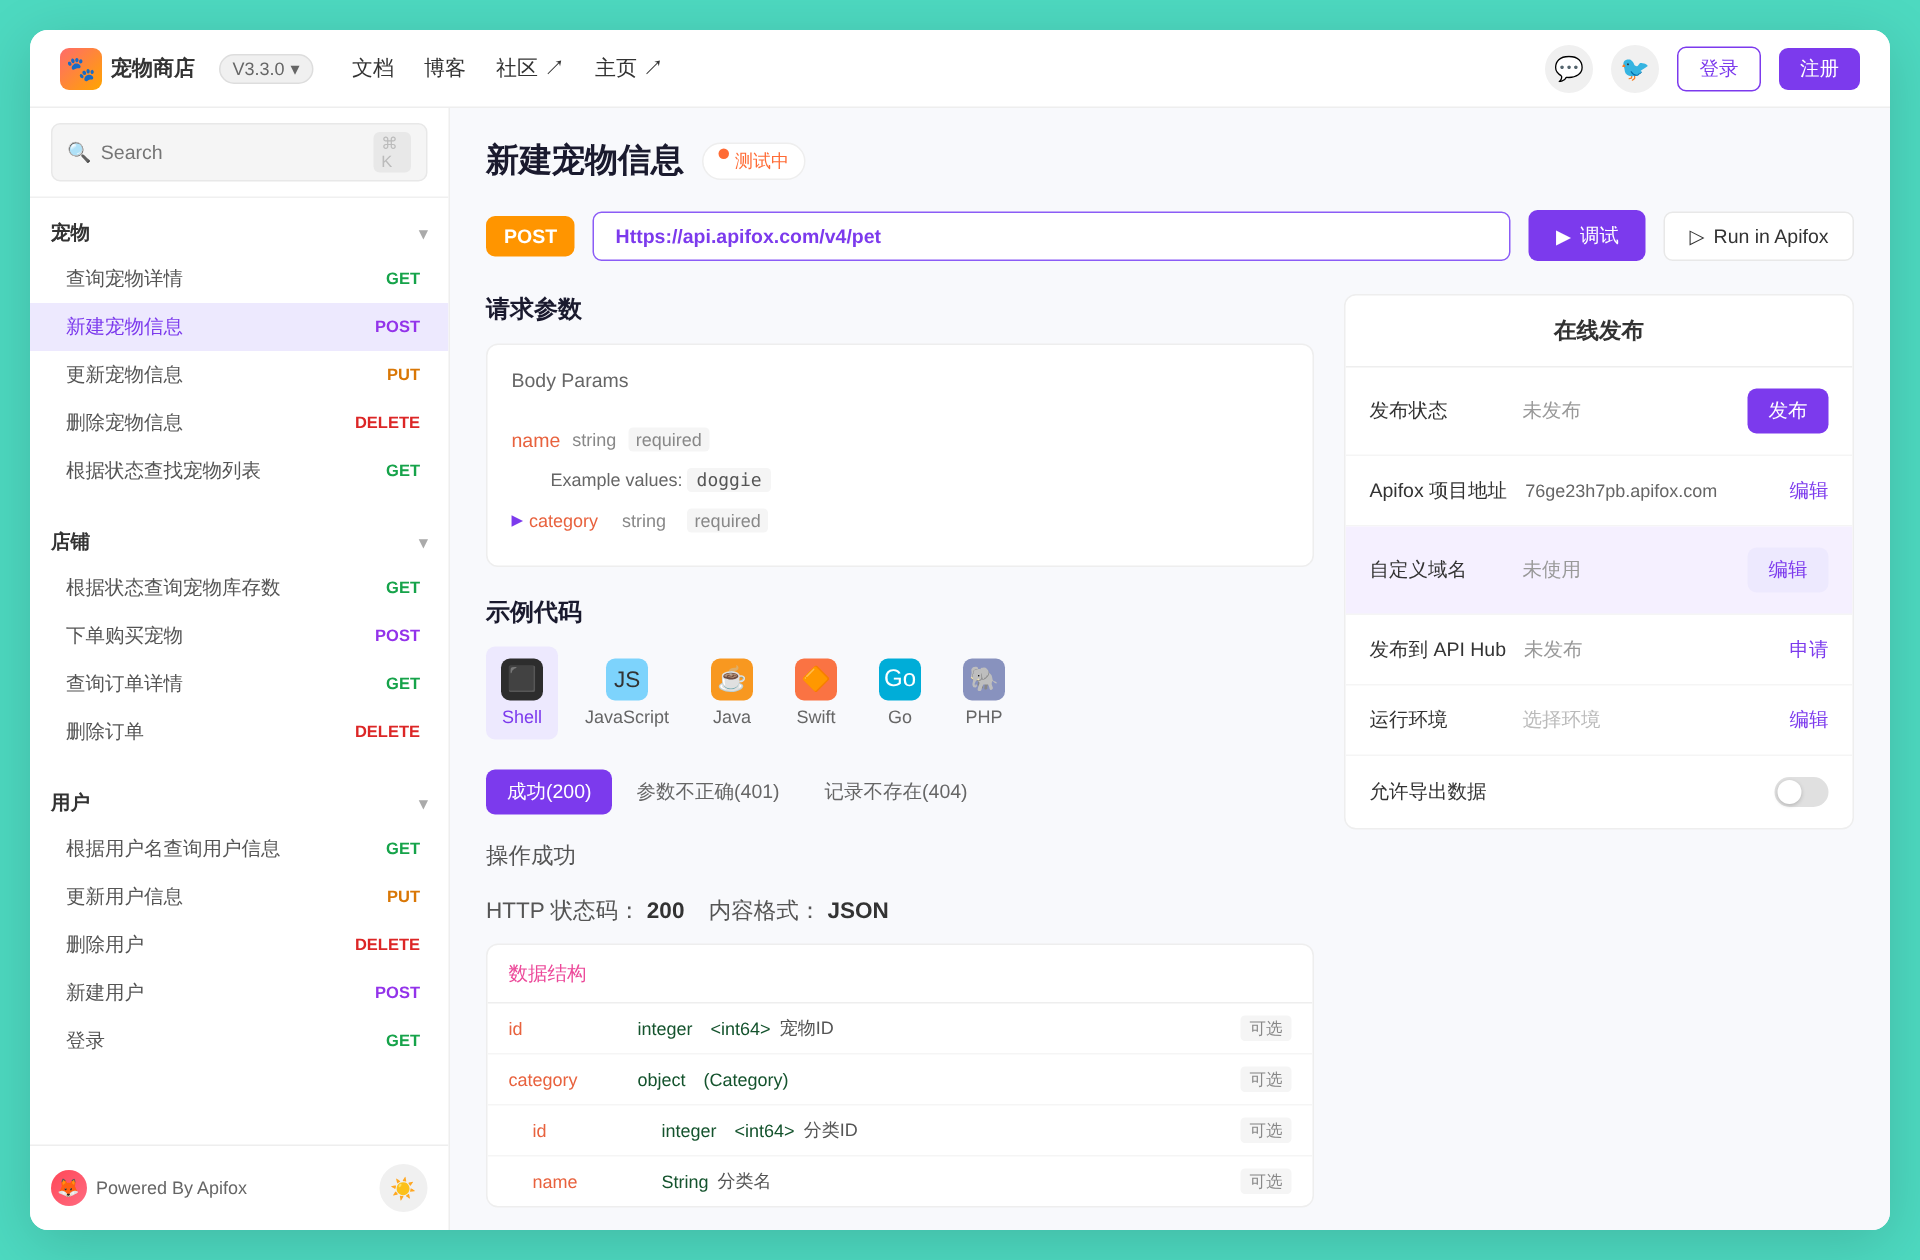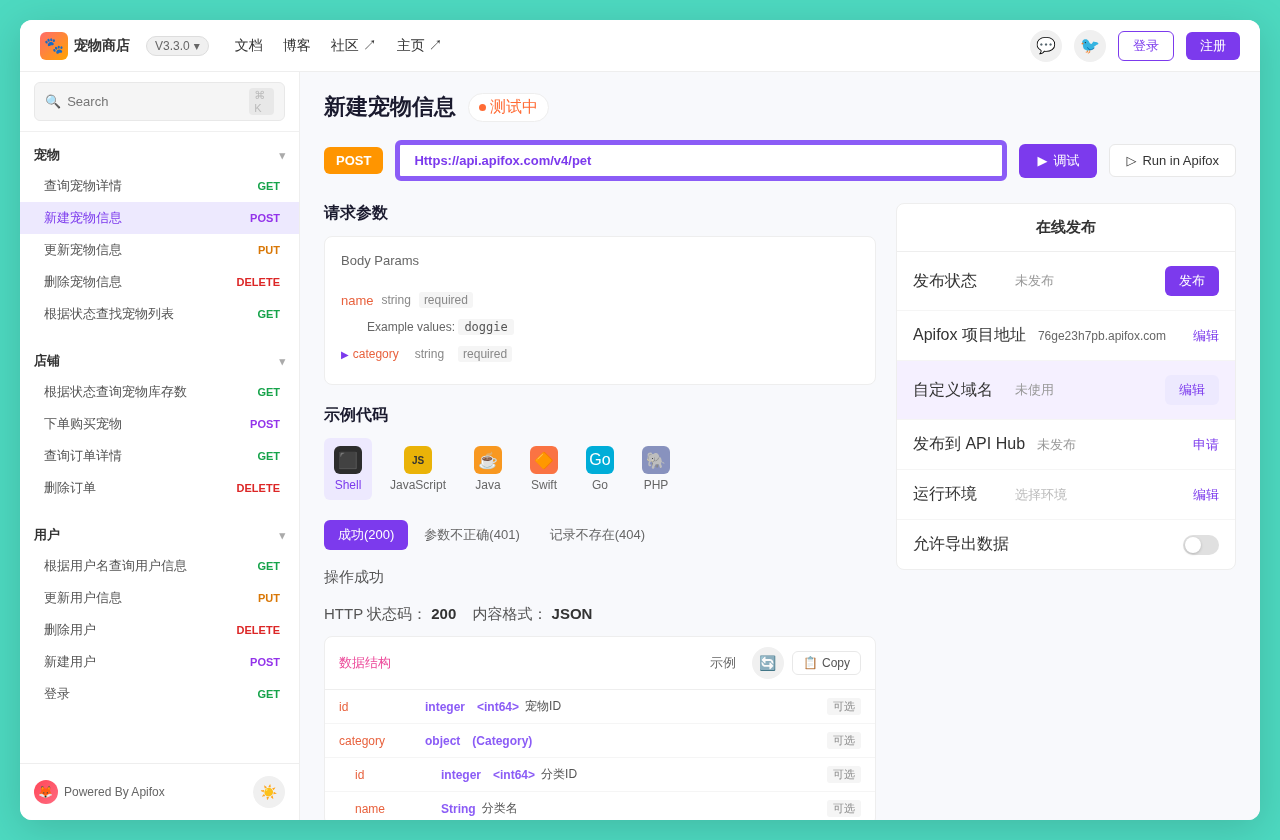--- a/index.html
+++ b/index.html
@@ -235,24 +235,24 @@
     .page-title {
       font-size: 22px;
       font-weight: 700;
       color: #1a1a2e;
     }
     .status-badge {
       background: white;
       border: 1px solid #eee;
       border-radius: 20px;
       padding: 3px 10px;
-      font-size: 16px;
+      font-size: 12px;
       color: #ff6b35;
       display: flex;
-      align-items: center;
+      align-items: flex-start;
       gap: 4px;
     }
     .status-dot {
       width: 7px;
       height: 7px;
       border-radius: 50%;
       background: #ff6b35;
     }
     .endpoint-bar {
       display: flex;
@@ -264,21 +264,21 @@
       background: #ff9500;
       color: white;
       font-weight: 700;
       font-size: 13px;
       padding: 6px 12px;
       border-radius: 6px;
     }
     .endpoint-url {
       flex: 1;
       background: white;
-      border: 5px solid #8b5cf6;
+      border: 1px solid #8b5cf6;
       border-radius: 6px;
       padding: 8px 14px;
       font-size: 13px;
       color: #333;
     }
     .endpoint-url span { color: #7c3aed; font-weight: 600; }
     .btn-debug {
       background: #7c3aed;
       color: white;
       border: none;
@@ -462,21 +462,21 @@
     }
     .data-row {
       display: flex;
       align-items: center;
       padding: 8px 14px;
       border-bottom: 1px solid #f5f5f5;
       font-size: 12px;
     }
     .data-row:last-child { border-bottom: none; }
     .data-field-name { color: #e8623e; font-weight: 500; min-width: 80px; }
-    .data-field-type { color: #8b5cf6; margin: 0 6px; font-weight: bold; }
+    .data-field-type { color: #14532d; margin: 0 6px; }
     .data-field-desc { color: #555; flex: 1; }
     .data-optional {
       background: #f5f5f5;
       border-radius: 3px;
       padding: 1px 6px;
       color: #888;
       font-size: 11px;
     }
     
     .publish-card {
@@ -496,21 +496,21 @@
     .publish-row {
       display: flex;
       align-items: center;
       padding: 14px 16px;
       border-bottom: 1px solid #f5f5f5;
       gap: 12px;
     }
     .publish-row:last-child { border-bottom: none; }
     .publish-row.highlighted { background: #f5f0ff; }
     .publish-label {
-      font-size: 16px;
+      font-size: 13px;
       color: #333;
       font-weight: 500;
       min-width: 90px;
     }
     .publish-value {
       font-size: 13px;
       color: #999;
       flex: 1;
     }
     .publish-value.url { color: #666; font-size: 12px; }
@@ -752,21 +752,21 @@
           </div>
 
           <div class="code-section">
             <div class="section-title">示例代码</div>
             <div class="code-tabs">
               <div class="code-tab active">
                 <div class="code-tab-icon" style="background:#2d2d2d;color:#ccc;">⬛</div>
                 <span>Shell</span>
               </div>
               <div class="code-tab">
-                <div class="code-tab-icon" style="background:#eab308;color:#333;font-weight:bold;font-size:10px;">JS</div>
+                <div class="code-tab-icon" style="background:#7dd3fc;color:#333;font-weight:normal;font-size:15px;">JS</div>
                 <span>JavaScript</span>
               </div>
               <div class="code-tab">
                 <div class="code-tab-icon" style="background:#f89820;color:white;">☕</div>
                 <span>Java</span>
               </div>
               <div class="code-tab">
                 <div class="code-tab-icon" style="background:#fa7343;color:white;">🔶</div>
                 <span>Swift</span>
               </div>
@@ -791,28 +791,20 @@
             <div class="resp-info">
               <span>HTTP 状态码：</span>
               <strong>200</strong>
               <span style="margin-left:12px;">内容格式：</span>
               <strong>JSON</strong>
             </div>
 
             <div class="data-table">
               <div class="data-table-header">
                 <span class="data-table-title">数据结构</span>
-                <div class="data-table-actions">
-                  <span style="font-size:13px;color:#666;margin-right:8px;">示例</span>
-                  <button class="header-icon-btn" style="font-size:14px;">🔄</button>
-                  <button class="copy-btn">
-                    <span>📋</span>
-                    <span>Copy</span>
-                  </button>
-                </div>
               </div>
               <div class="data-row">
                 <span class="data-field-name">id</span>
                 <span class="data-field-type">integer</span>
                 <span class="data-field-type">&lt;int64&gt;</span>
                 <span class="data-field-desc">宠物ID</span>
                 <span class="data-optional">可选</span>
               </div>
               <div class="data-row">
                 <span class="data-field-name">category</span>

